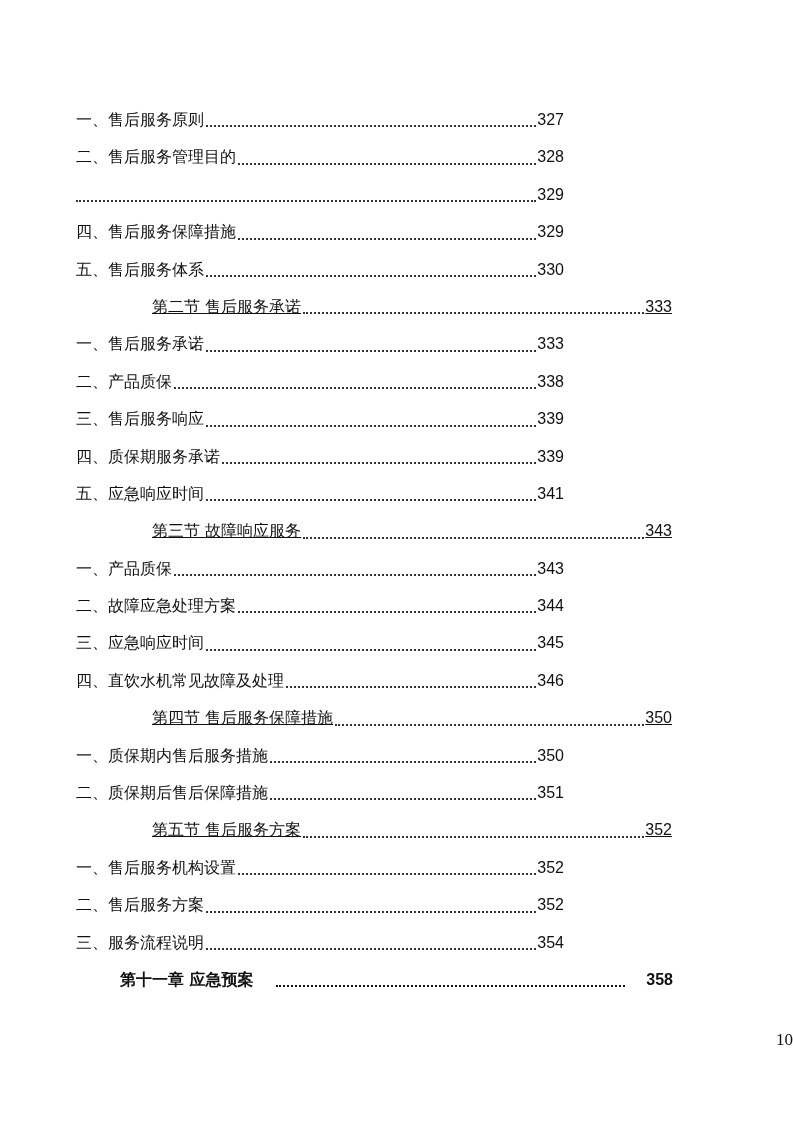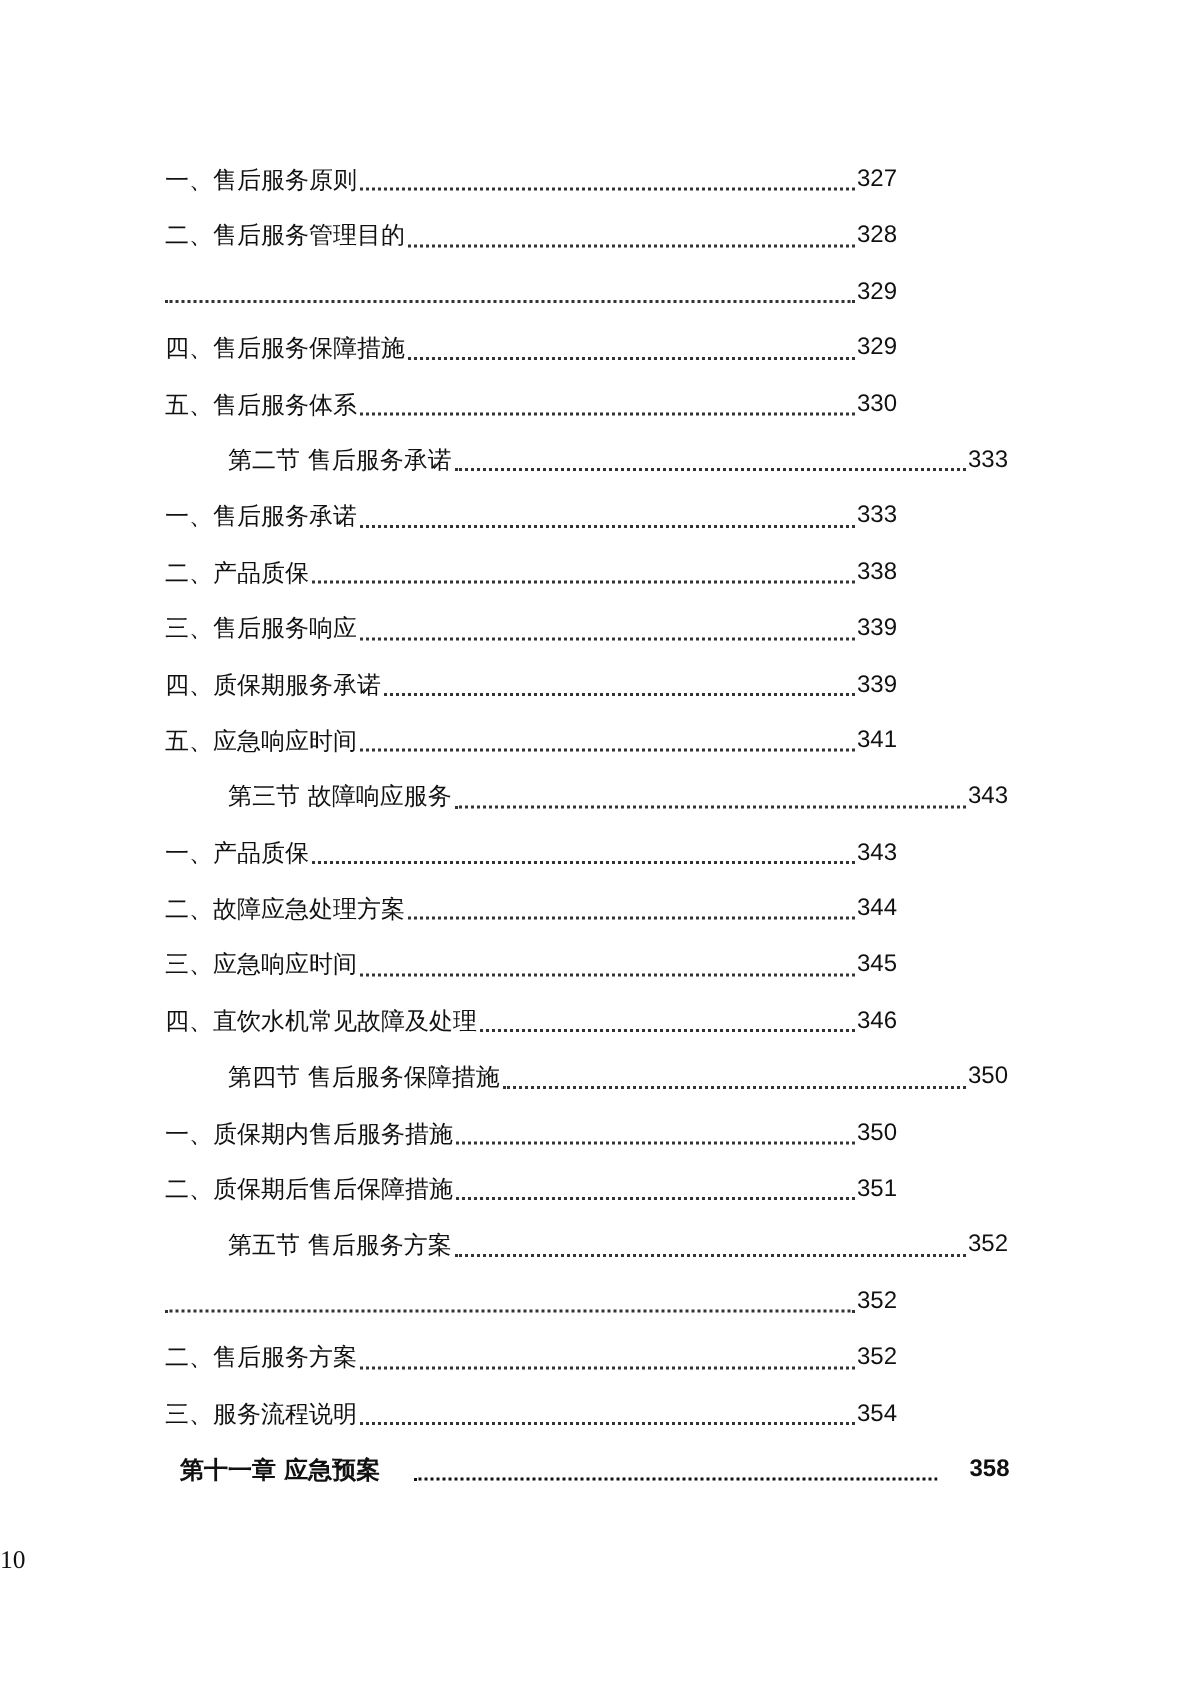--- a/index.html
+++ b/index.html
@@ -54,42 +54,43 @@
       right: 0;
       bottom: 11px;
       border-bottom: 2px dotted #333333;
     }
     .toc-row .page-num {
       font-family: "Liberation Sans", "DejaVu Sans", sans-serif;
       white-space: nowrap;
       padding-left: 1px;
     }
     .level-2 {
-      margin-left: 110px;
+      margin-left: 76px;
       width: 488px;
     }
     .level-1 {
       margin-left: 152px;
       width: 520px;
+      text-decoration: underline;
     }
     .level-0 {
       margin-left: 120px;
       width: 553px;
       font-weight: bold;
       gap: 20px;
     }
     .level-0 .leader::after {
       border-bottom: 2.5px dotted #111111;
     }
     .page-footer {
       position: absolute;
       left: 0;
       width: 793px;
       top: 1030px;
-      text-align: left;
+      text-align: right;
       font-family: "Liberation Serif", "DejaVu Serif", serif;
       font-size: 17px;
       color: #111111;
     }
   </style>
 </head>
 <body>
 
 <div class="page">
   <div class="toc">
@@ -186,20 +187,21 @@
       <span class="title">二、质保期后售后保障措施</span>
       <span class="leader"></span>
       <span class="page-num">351</span>
     </div>
     <div class="toc-row level-1">
       <span class="title">第五节  售后服务方案</span>
       <span class="leader"></span>
       <span class="page-num">352</span>
     </div>
     <div class="toc-row level-2">
+      <span class="title">一、售后服务机构设置</span>
       <span class="leader"></span>
       <span class="page-num">352</span>
     </div>
     <div class="toc-row level-2">
       <span class="title">二、售后服务方案</span>
       <span class="leader"></span>
       <span class="page-num">352</span>
     </div>
     <div class="toc-row level-2">
       <span class="title">三、服务流程说明</span>

